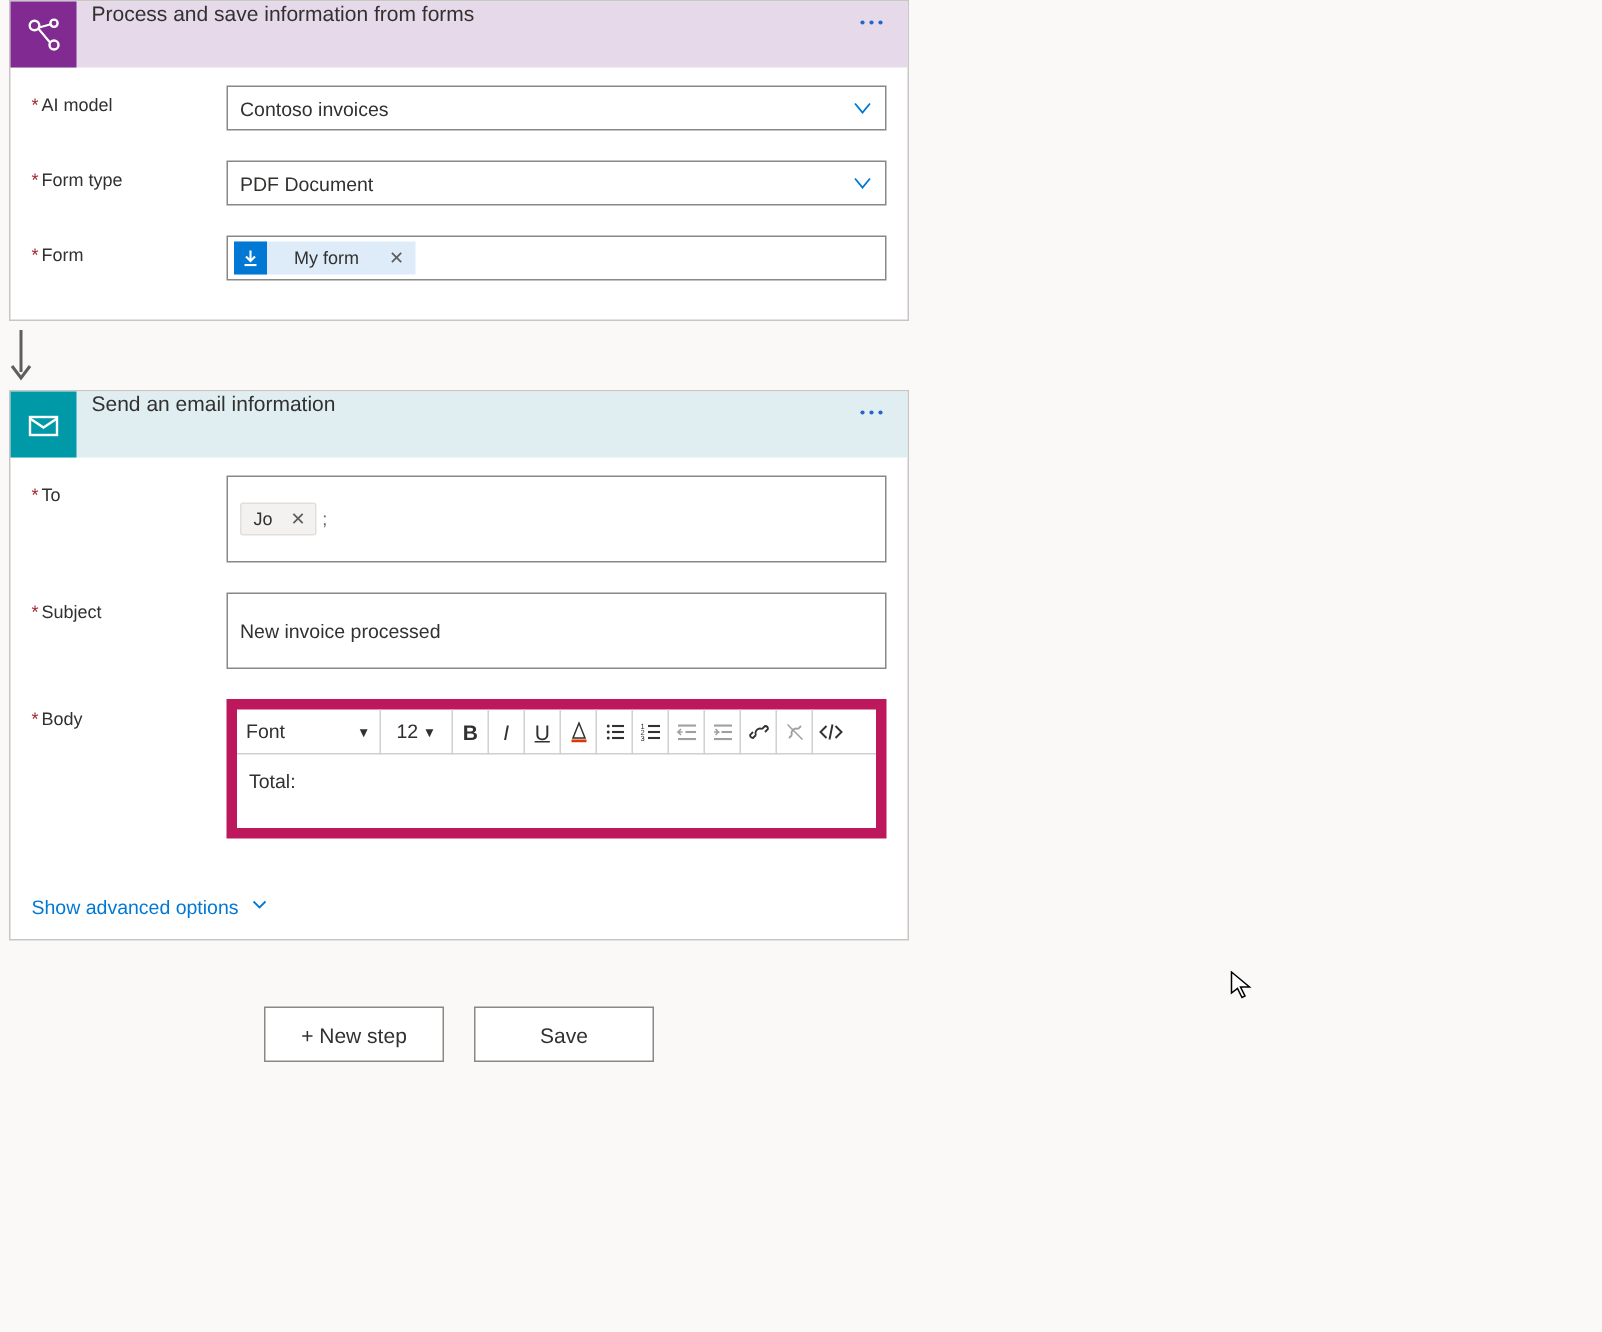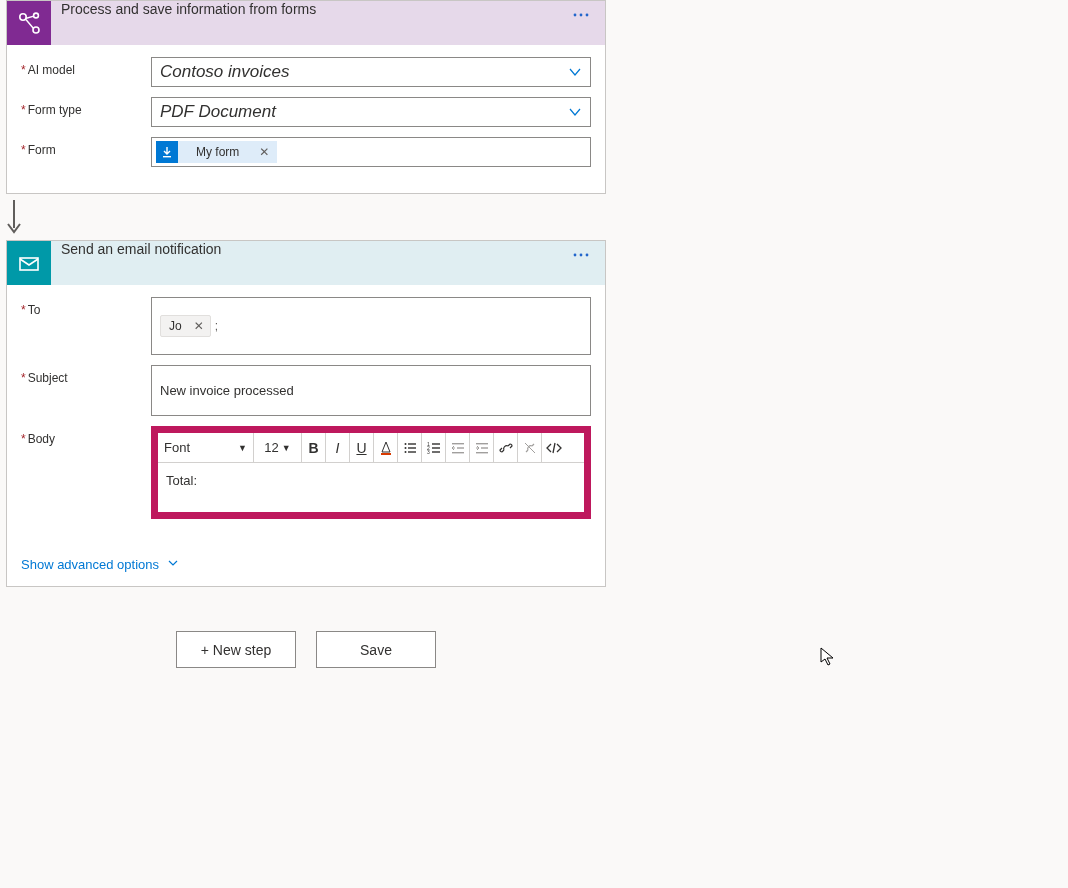--- a/index.html
+++ b/index.html
@@ -53,21 +53,21 @@
   
   .email-header { background: #e0eef2; }
   .email-icon   { background: #0099a8; }
 
   .card-body {
     padding: 12px 14px 14px 14px;
   }
   .row {
     display: flex;
     align-items: flex-start;
-    margin-bottom: 10px;
+    margin-bottom: 20px;
   }
   .row:last-child { margin-bottom: 12px; }
   .row-label {
     width: 130px;
     flex-shrink: 0;
     font-size: 12px;
     color: #323130;
     padding-top: 6px;
   }
   .row-label .req { color: #a4262c; margin-right: 2px; }
@@ -76,21 +76,21 @@
   }
   .select {
     border: 1px solid #8a8886;
     height: 30px;
     display: flex;
     align-items: center;
     padding: 0 8px;
     cursor: pointer;
     background: #fff;
   }
-  .select .sel-text { flex: 1; font-size: 17px; font-style: italic; }
+  .select .sel-text { flex: 1; font-size: 13px; }
   .chevron {
     color: #0078d4;
   }
   .token-input {
     border: 1px solid #8a8886;
     min-height: 30px;
     padding: 3px 4px;
     display: flex;
     align-items: center;
     gap: 4px;
@@ -269,21 +269,21 @@
   </div>
 
   <div class="card">
     <div class="card-header email-header">
       <div class="icon-box email-icon">
         <svg width="26" height="26" viewBox="0 0 26 26">
           <rect x="4" y="8" width="18" height="12" stroke="#fff" stroke-width="1.6" fill="none"></rect>
           <path d="M4 9 L13 15 L22 9" stroke="#fff" stroke-width="1.6" fill="none"></path>
         </svg>
       </div>
-      <div class="header-title">Send an email notification</div>
+      <div class="header-title">Send an email information</div>
       <div class="dots-btn">
         <svg width="16" height="4" viewBox="0 0 16 4">
           <circle cx="2" cy="2" r="1.4" fill="#2266cc"></circle>
           <circle cx="8" cy="2" r="1.4" fill="#2266cc"></circle>
           <circle cx="14" cy="2" r="1.4" fill="#2266cc"></circle>
         </svg>
       </div>
     </div>
     <div class="card-body">
       <div class="row">

